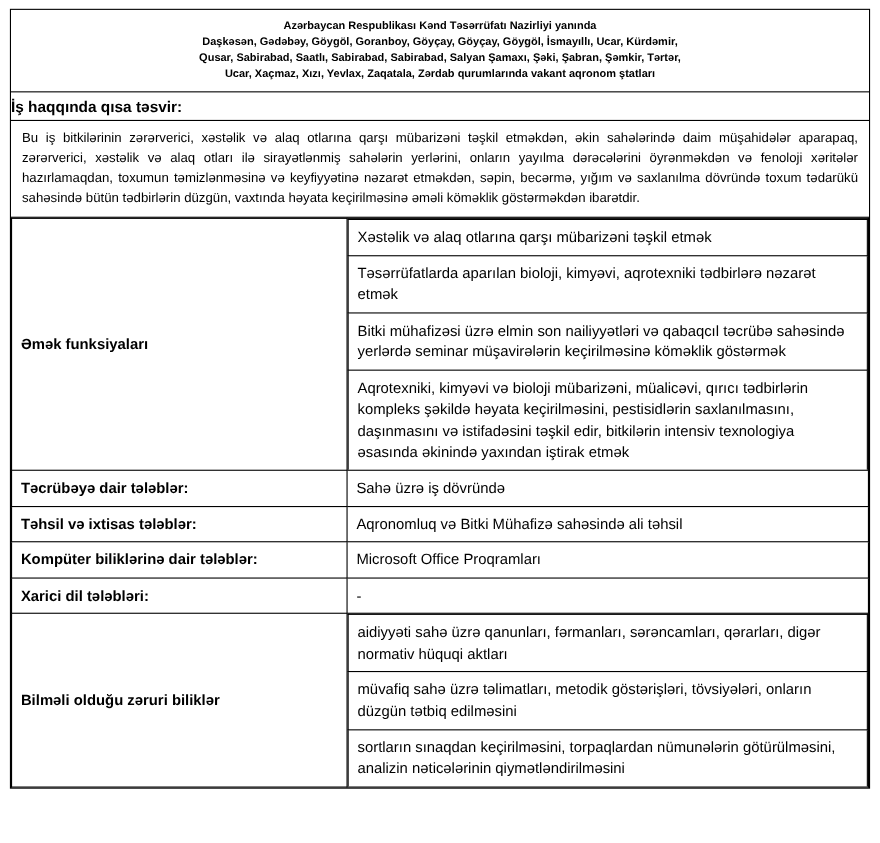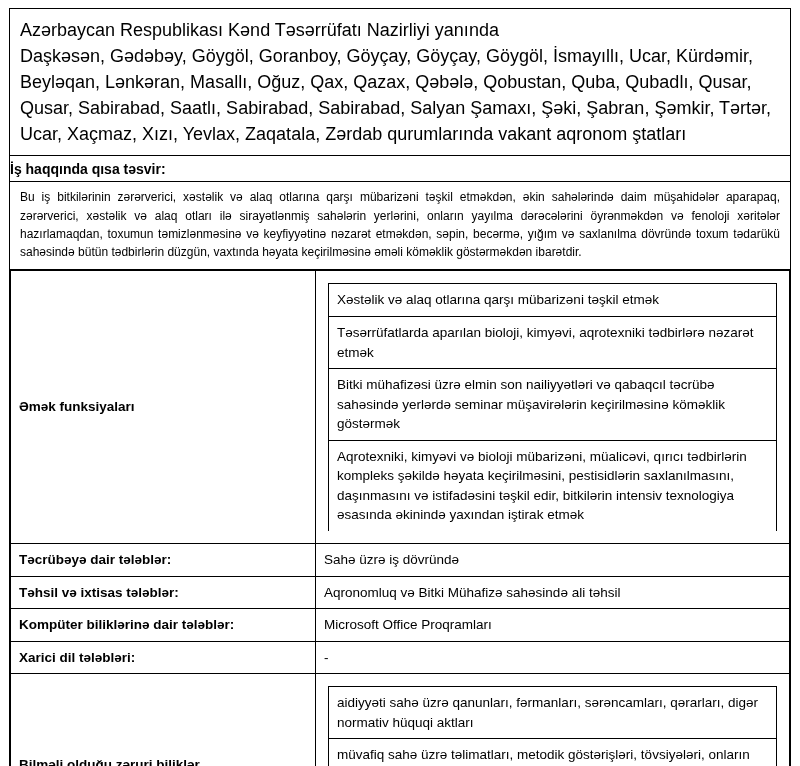--- a/index.html
+++ b/index.html
@@ -14,23 +14,23 @@
     color: #000000;
   }
   .doc {
     width: 782px;
     margin: 8px auto 0 auto;
     border: 1.5px solid #000;
     box-sizing: border-box;
   }
   .title-block {
     padding: 8px 10px 8px 10px;
-    text-align: left;
-    font-weight: normal;
-    font-size: 18px;
+    text-align: center;
+    font-weight: bold;
+    font-size: 10px;
     line-height: 1.45;
     border-bottom: 1.5px solid #000;
   }
   .title-block .line {
     display: block;
   }
   .desc-head {
     text-align: left;
     font-weight: bold;
     font-size: 14px;
@@ -74,32 +74,31 @@
     border-bottom: 1.5px solid #000;
     padding: 6px 8px;
     font-size: 13.5px;
     line-height: 1.45;
     vertical-align: middle;
   }
   .sub tr:last-child td {
     border-bottom: 0;
   }
   td.nopad {
-    padding: 12px !important;
+    padding: 0 !important;
   }
 </style>
 </head>
 <body>
 
 <div class="doc">
 
   <div class="title-block">
     <span class="line">Azərbaycan Respublikası Kənd Təsərrüfatı Nazirliyi yanında</span>
     <span class="line">Daşkəsən, Gədəbəy, Göygöl, Goranboy, Göyçay, Göyçay, Göygöl, İsmayıllı, Ucar, Kürdəmir,</span>
-    <span class="line">Beyləqan, Lənkəran, Masallı, Oğuz, Qax, Qazax, Qəbələ, Qobustan, Quba, Qubadlı, Qusar,</span>
     <span class="line">Qusar, Sabirabad, Saatlı, Sabirabad, Sabirabad, Salyan Şamaxı, Şəki, Şabran, Şəmkir, Tərtər,</span>
     <span class="line">Ucar, Xaçmaz, Xızı, Yevlax, Zaqatala, Zərdab qurumlarında vakant aqronom ştatları</span>
   </div>
 
   <div class="desc-head">İş haqqında qısa təsvir:</div>
   <div class="desc-body">Bu iş bitkilərinin zərərverici, xəstəlik və alaq otlarına qarşı mübarizəni təşkil etməkdən, əkin sahələrində daim müşahidələr aparараq, zərərverici, xəstəlik və alaq otları ilə sirayətlənmiş sahələrin yerlərini, onların yayılma dərəcələrini öyrənməkdən və fenoloji xəritələr hazırlamaqdan, toxumun təmizlənməsinə və keyfiyyətinə nəzarət etməkdən, səpin, becərmə, yığım və saxlanılma dövründə toxum tədarükü sahəsində bütün tədbirlərin düzgün, vaxtında həyata keçirilməsinə əməli köməklik göstərməkdən ibarətdir.</div>
 
   <table class="grid">
     <tbody>
         <tr>

